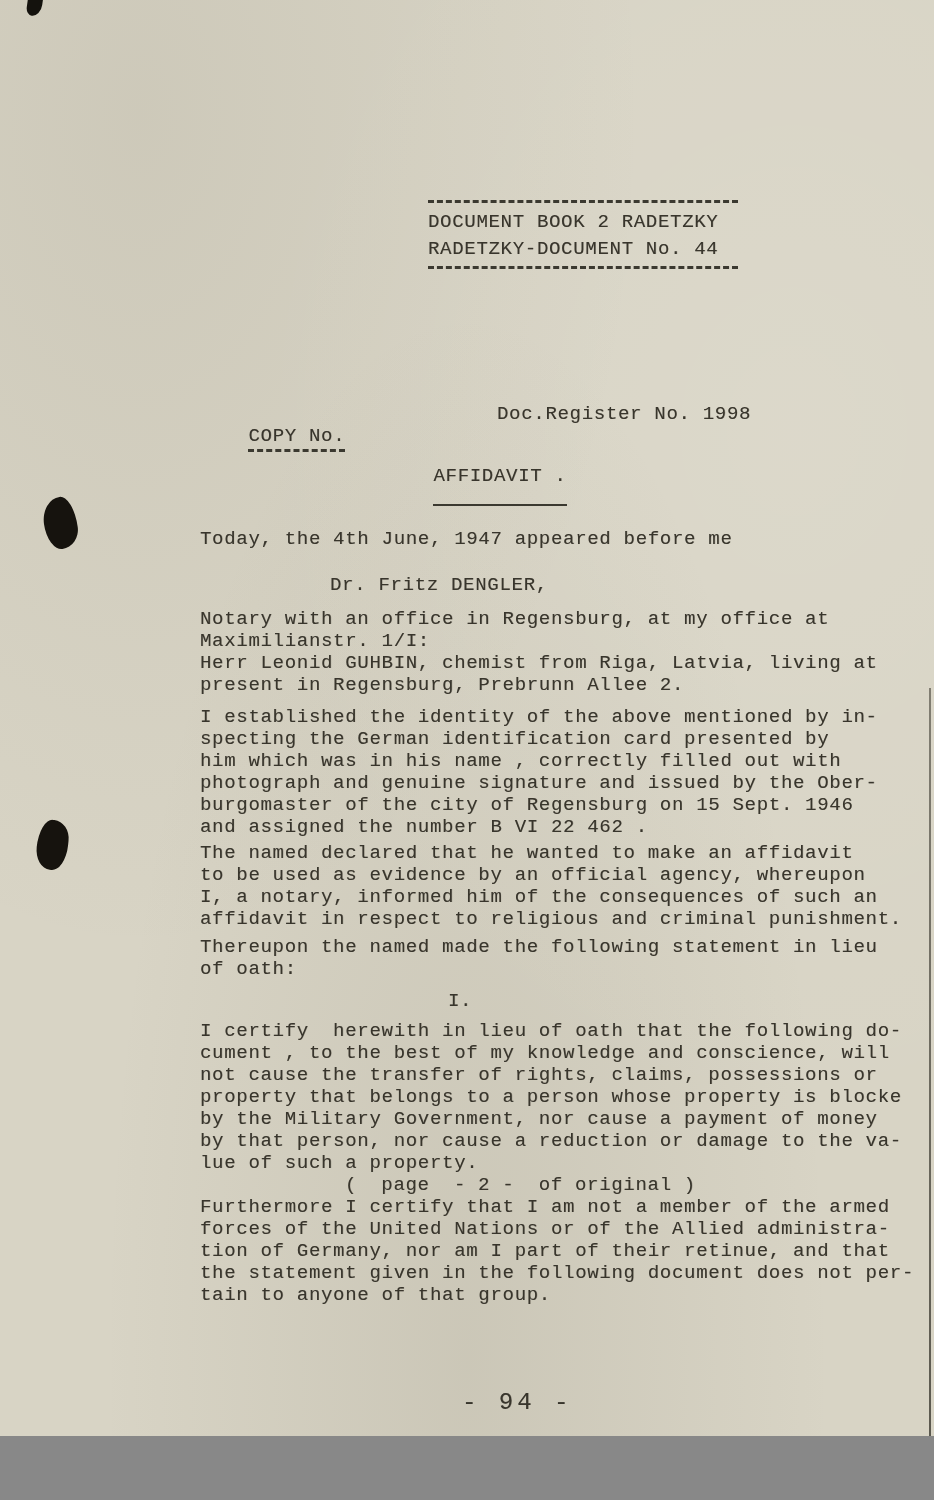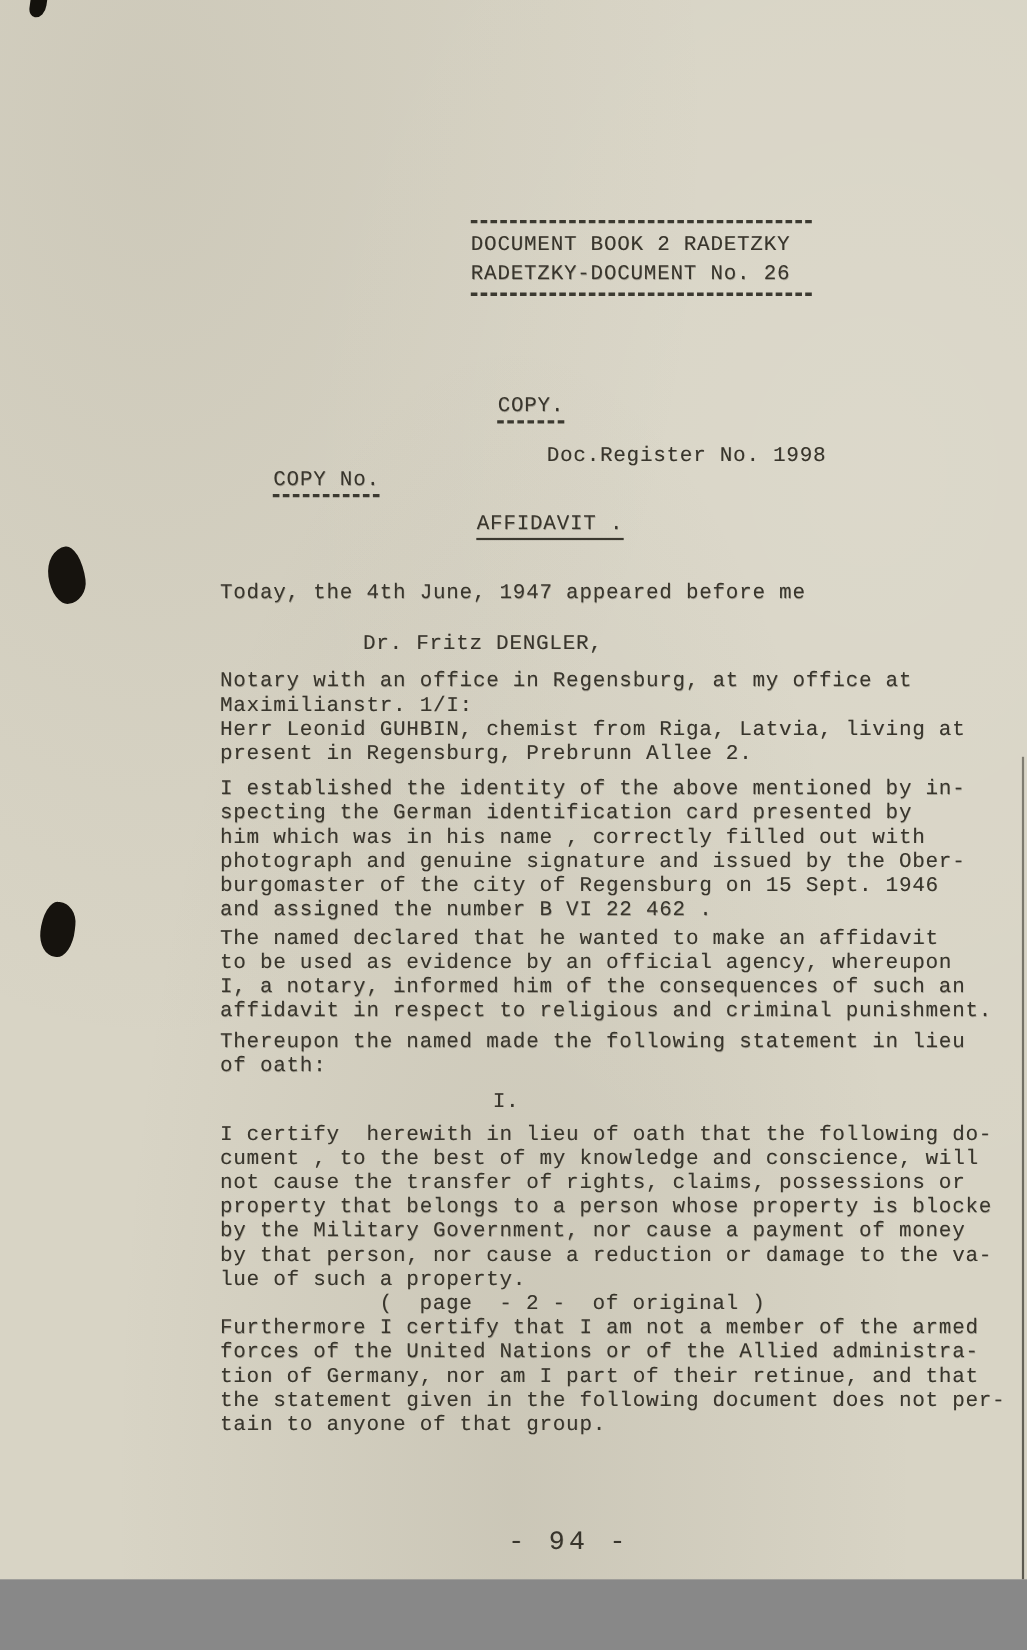--- a/index.html
+++ b/index.html
@@ -86,21 +86,21 @@
     left: 404px; top: 336px;
   }
   .u-dashed {
     display: inline-block;
     border-bottom: 3px dashed #3b3930;
     padding-bottom: 2px;
   }
   .u-solid {
     display: inline-block;
     border-bottom: 2px solid #3b3930;
-    padding-bottom: 2px;
+    padding-bottom: 17px;
   }
 
   .register-row {
     position: absolute;
     left: 200px; top: 403px;
     width: 716px;
   }
   .register-number {
     position: absolute;
     left: 297px; top: 0;
@@ -143,26 +143,23 @@
 <div class="page">
 
   <div class="corner-mark"></div>
   <div class="blob blob1"></div>
   <div class="blob blob2"></div>
   <div class="edge-line"></div>
 
   <div class="header-block">
     <div class="dashed-rule"></div>
     <div class="header-line txt">DOCUMENT BOOK 2 RADETZKY</div>
-    <div class="header-line txt header-underline">RADETZKY-DOCUMENT No. 26</div>
-  </div>
-
-  <div class="copy-heading txt">
-    <span class="u-dashed">COPY.</span>
-  </div>
+    <div class="header-line txt header-underline">RADETZKY-DOCUMENT No. 44</div>
+  </div>
+
 
   <div class="register-row txt">
     <span class="u-dashed">COPY No.</span>
     <span class="register-number">Doc.Register No. 1998</span>
   </div>
 
   <div class="affidavit-title txt">
     <span class="u-solid">AFFIDAVIT .</span>
   </div>
 

